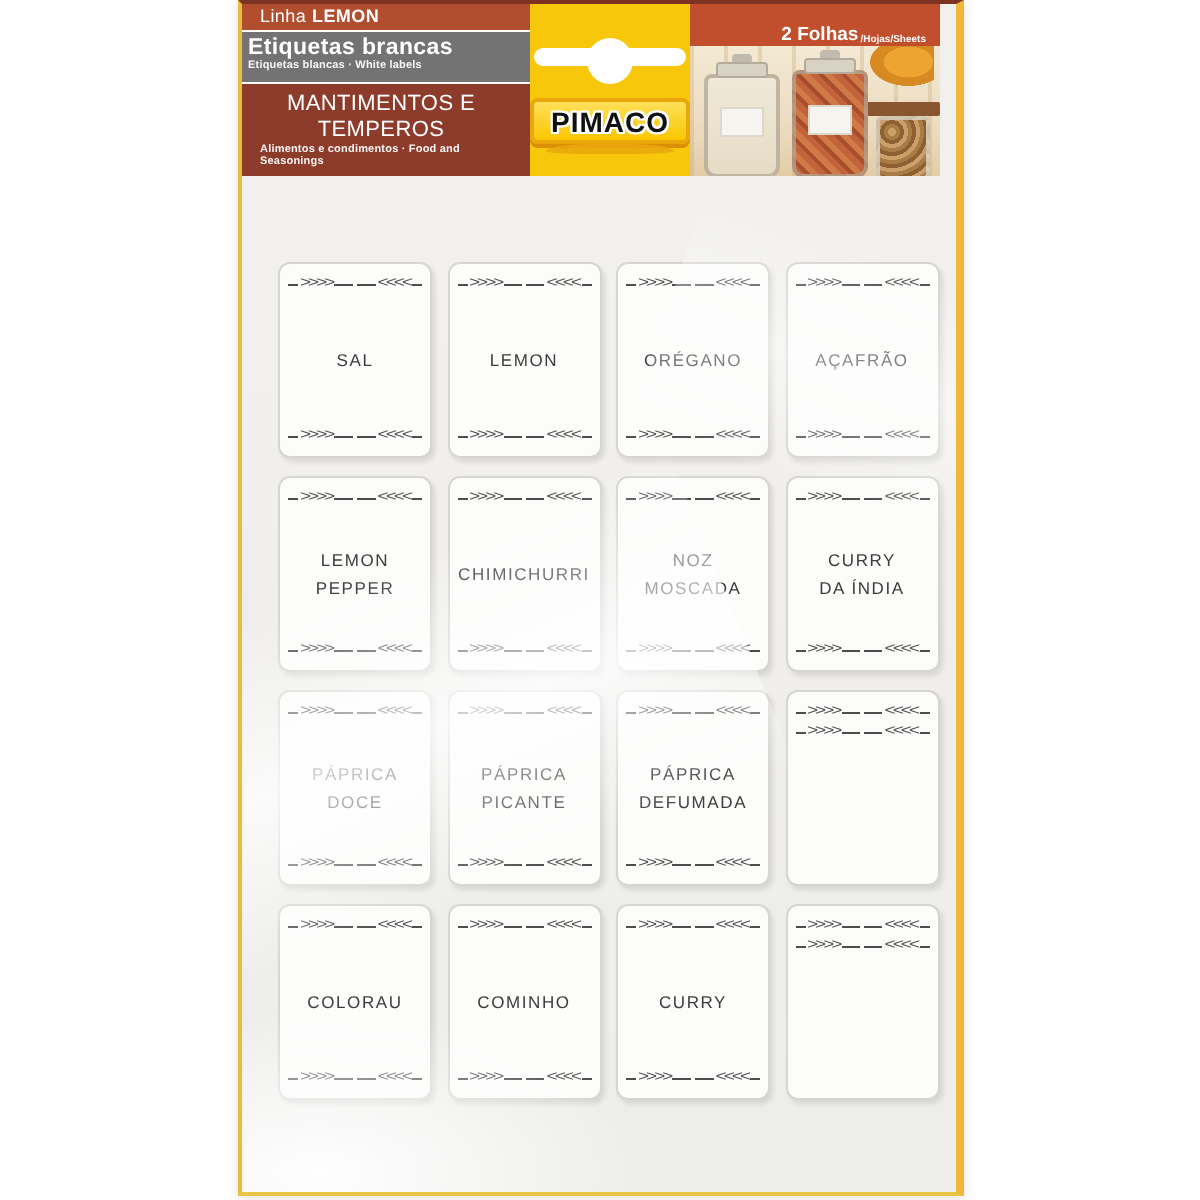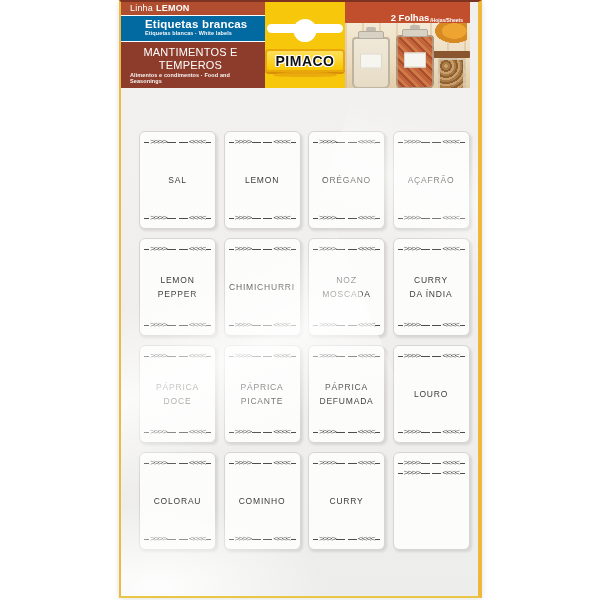--- a/index.html
+++ b/index.html
@@ -17,21 +17,21 @@
     background:#f1f0ee;
     box-shadow:0 1px 6px rgba(0,0,0,.12);
   }
 
   
   .header { position:relative; display:flex; width:357px; height:86px; }
 
   .h-left { width:144px; display:flex; flex-direction:column; color:#fff; }
   .bar-linha { height:20px; background:#b14e2f; display:flex; align-items:center; padding-left:9px; font-size:9px; letter-spacing:.2px; }
   .bar-linha .bold { font-weight:bold; margin-left:3px; }
-  .sec-etiquetas { flex:0 0 26px; background:#0369a1; border-top:1px solid #fff; padding:2px 0 0 24px; }
+  .sec-etiquetas { flex:0 0 26px; background:#737373; border-top:1px solid #fff; padding:2px 0 0 3px; }
   .sec-etiquetas .big { font-size:11.5px; font-weight:600; letter-spacing:.2px; line-height:1.1; }
   .tiny { font-size:5.5px; font-weight:600; opacity:.95; letter-spacing:.1px; }
   .sec-mantimentos { flex:1; background:#8d3c2b; border-top:1px solid #fff; padding:4px 14px 0 9px; display:flex; flex-direction:column; }
   .sec-mantimentos .cat { font-size:11px; font-weight:400; line-height:1.2; letter-spacing:.2px;text-align:center; }
   .sec-mantimentos .tiny { margin-top:auto; margin-bottom:4px; }
 
   .h-mid { width:80px; background:#f6c70a; position:relative; }
   .hang-hole { position:absolute; left:50%; transform:translateX(-50%); top:17px; width:76px; height:24px; }
   .hang-hole .slot { position:absolute; left:0; top:5px; width:76px; height:9px; background:#fff; border-radius:5px; }
   .hang-hole .hole { position:absolute; left:50%; top:0; transform:translateX(-50%); width:23px; height:23px; background:#fff; border-radius:50%; }
@@ -353,21 +353,20 @@
   </div>
 
   <div class="card">
     <div class="motif">
       <span class="dash"></span>
       <span class="chev">&gt;&gt;&gt;&gt;</span>
       <span class="mid"></span>
       <span class="chev">&lt;&lt;&lt;&lt;</span>
       <span class="dash"></span>
     </div>
-    <div class="spice-name">LOURO</div>
     <div class="motif">
       <span class="dash"></span>
       <span class="chev">&gt;&gt;&gt;&gt;</span>
       <span class="mid"></span>
       <span class="chev">&lt;&lt;&lt;&lt;</span>
       <span class="dash"></span>
     </div>
   </div>
 
   <div class="card">

